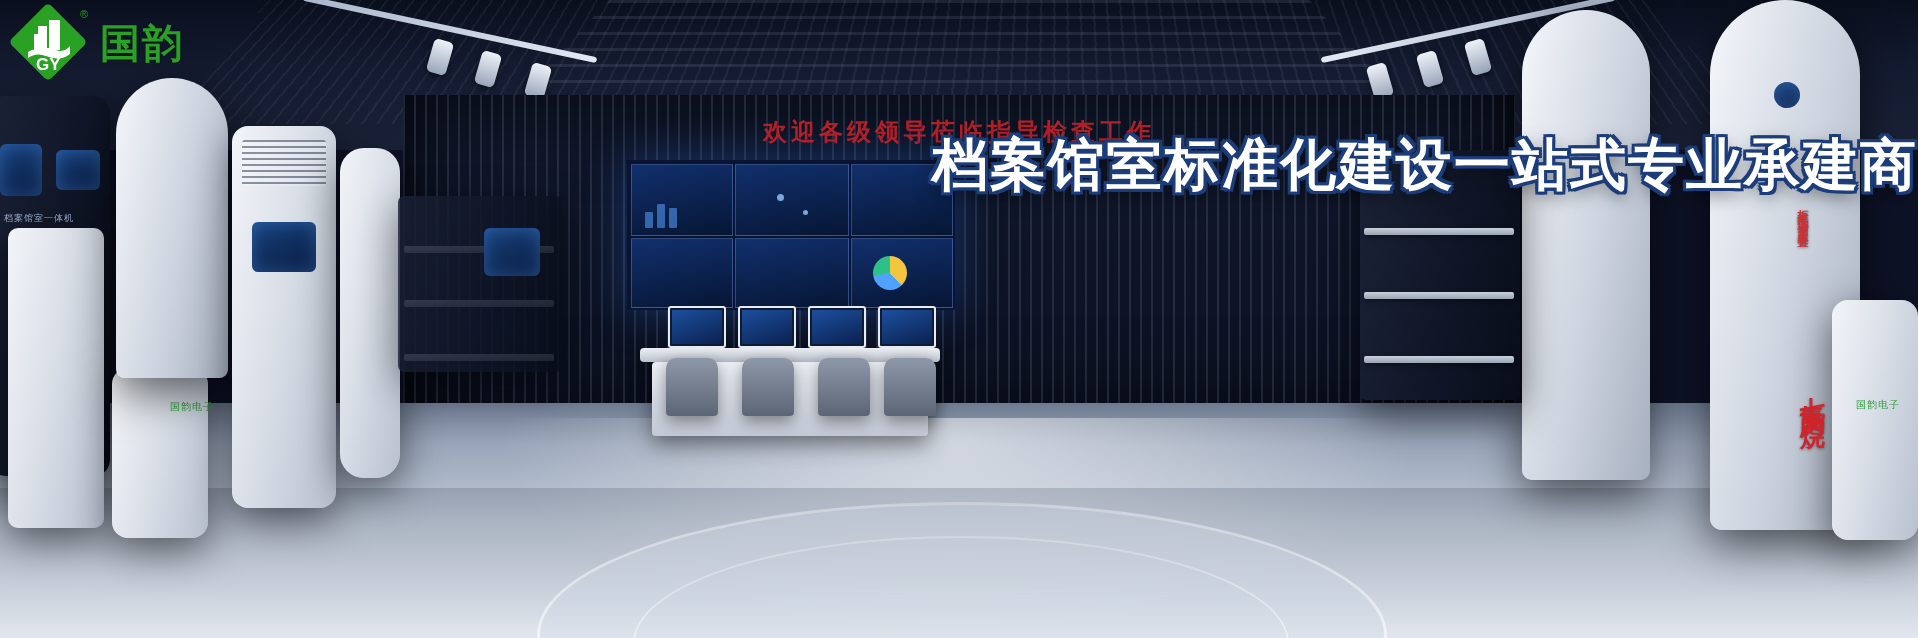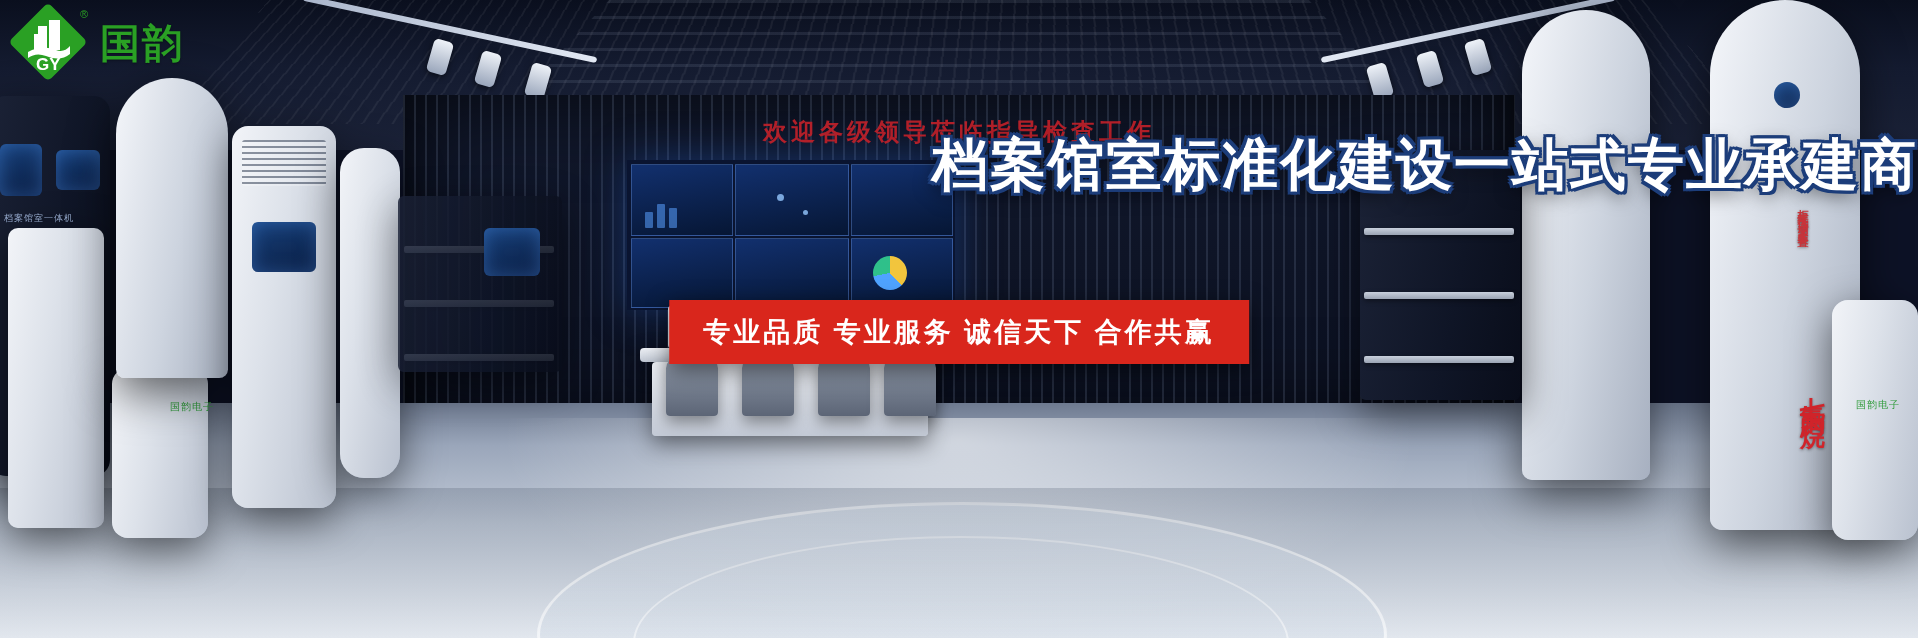--- a/index.html
+++ b/index.html
@@ -238,15 +238,14 @@
           <path d="M16 46 Q30 38 44 44 Q52 47 58 40 L58 48 Q48 56 34 50 Q24 46 16 52 Z" fill="#ffffff"></path>
           <text x="24" y="64" font-family="Liberation Sans, sans-serif" font-size="17" font-weight="bold" fill="#ffffff">GY</text>
         </svg>
         <span class="logo-reg">®</span>
       </div>
       <span class="logo-text">国韵</span>
     </div>
 
     <div class="led">欢迎各级领导莅临指导检查工作</div>
     <div class="t-main">档案馆室标准化建设一站式专业承建商</div>
-    <div class="cta">专业品质  专业服务  诚信天下  合作共赢</div>
   </div>
 </div>
 
 </body></html>

